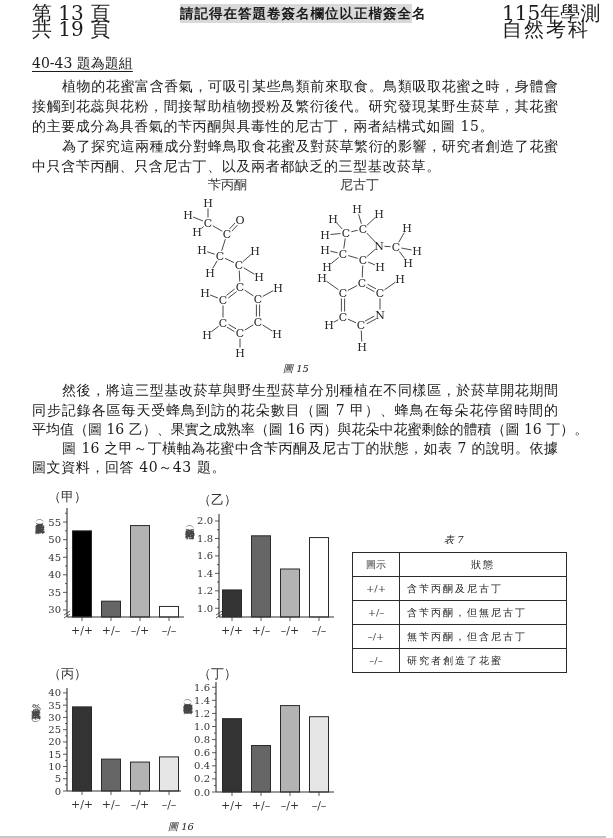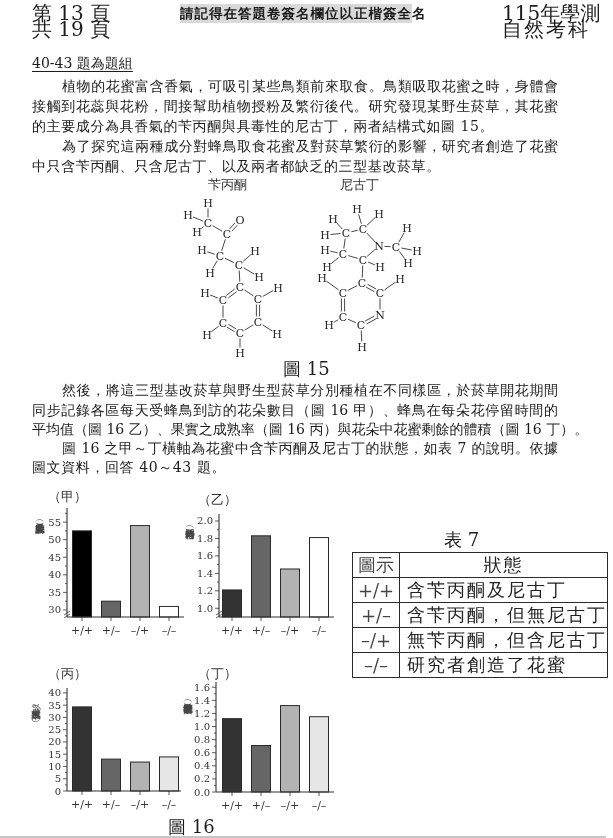--- a/index.html
+++ b/index.html
@@ -6,25 +6,25 @@
 .page{position:relative;width:613px;height:838px;overflow:hidden;background:#ffffff;color:#1c1c1c;font-family:"DejaVu Serif","Liberation Serif",serif;}
 .abs{position:absolute;white-space:nowrap;}
 .hdr{font-size:20px;line-height:16px;}
 .notice{left:180px;top:4px;width:232px;height:19px;background:#d9d9d9;font-size:13.5px;line-height:19px;text-align:center;font-weight:bold;letter-spacing:1px;}
 .group-title{left:32px;top:55px;font-size:14px;line-height:16px;text-decoration:underline;text-underline-offset:3px;}
 .line{font-size:14px;line-height:18px;height:18px;overflow:visible;}
 .full{left:32px;width:526px;}
 .ind{left:62px;width:496px;}
 .just{text-align:justify;text-align-last:justify;}
 .last{letter-spacing:0.6px;}
-.caption{font-size:18px;line-height:16px;}
+.caption{font-size:10px;line-height:16px;font-style:italic;}
 .mol-label{font-size:13px;line-height:16px;color:#333;}
 .chart-title{font-size:13px;line-height:16px;color:#333;}
 .vlabel{writing-mode:vertical-rl;text-orientation:upright;font-size:9.5px;line-height:11px;color:#444;white-space:nowrap;}
-.t7{border-collapse:collapse;font-size:18px;color:#222;}
+.t7{border-collapse:collapse;font-size:10px;color:#222;}
 .t7 th,.t7 td{border:1px solid #2a2a2a;height:23px;padding:0;font-weight:normal;}
 .t7 .c1{width:46px;text-align:center;color:#444;}
 .t7 .c2{width:159px;text-align:left;padding-left:7px;letter-spacing:2px;margin-left:44px;}
 .t7 th.c2{text-align:center;padding-left:0;}
 .bottom-rule{left:0;top:836px;width:606px;height:2px;background:#c6c6c6;}
 svg text{font-family:"DejaVu Serif","Liberation Serif",serif;}
 </style>
 </head>
 <body>
 
@@ -155,21 +155,21 @@
         <text x="380" y="319" text-anchor="middle" font-size="11" fill="#222">N</text>
         <text x="343" y="321" text-anchor="middle" font-size="11" fill="#222">C</text>
         <text x="329" y="329" text-anchor="middle" font-size="11" fill="#222">H</text>
         <text x="361" y="329" text-anchor="middle" font-size="11" fill="#222">C</text>
         <text x="362" y="351" text-anchor="middle" font-size="11" fill="#222">H</text>
       </g>
   </svg>
   <div class="abs caption" style="left:283px;top:361px;">圖 15</div>
 
   <div class="abs line ind just" style="top:381px;">然後，將這三型基改菸草與野生型菸草分別種植在不同樣區，於菸草開花期間</div>
-  <div class="abs line full just" style="top:401px;">同步記錄各區每天受蜂鳥到訪的花朵數目（圖 16 甲）、蜂鳥在每朵花停留時間的</div>
+  <div class="abs line full just" style="top:401px;">同步記錄各區每天受蜂鳥到訪的花朵數目（圖 7 甲）、蜂鳥在每朵花停留時間的</div>
   <div class="abs line full just" style="top:420px;">平均值（圖 16 乙）、果實之成熟率（圖 16 丙）與花朵中花蜜剩餘的體積（圖 16 丁）。</div>
 
   <div class="abs line ind just" style="top:439px;">圖 16 之甲～丁橫軸為花蜜中含苄丙酮及尼古丁的狀態，如表 7 的說明。依據</div>
   <div class="abs line last" style="left:32px;top:458px;">圖文資料，回答 40～43 題。</div>
 
   <div class="abs chart-title" style="left:48px;top:489px;">（甲）</div>
   <div class="abs chart-title" style="left:198px;top:492px;">（乙）</div>
   <div class="abs chart-title" style="left:48px;top:666px;">（丙）</div>
   <div class="abs chart-title" style="left:198px;top:666px;">（丁）</div>
 

